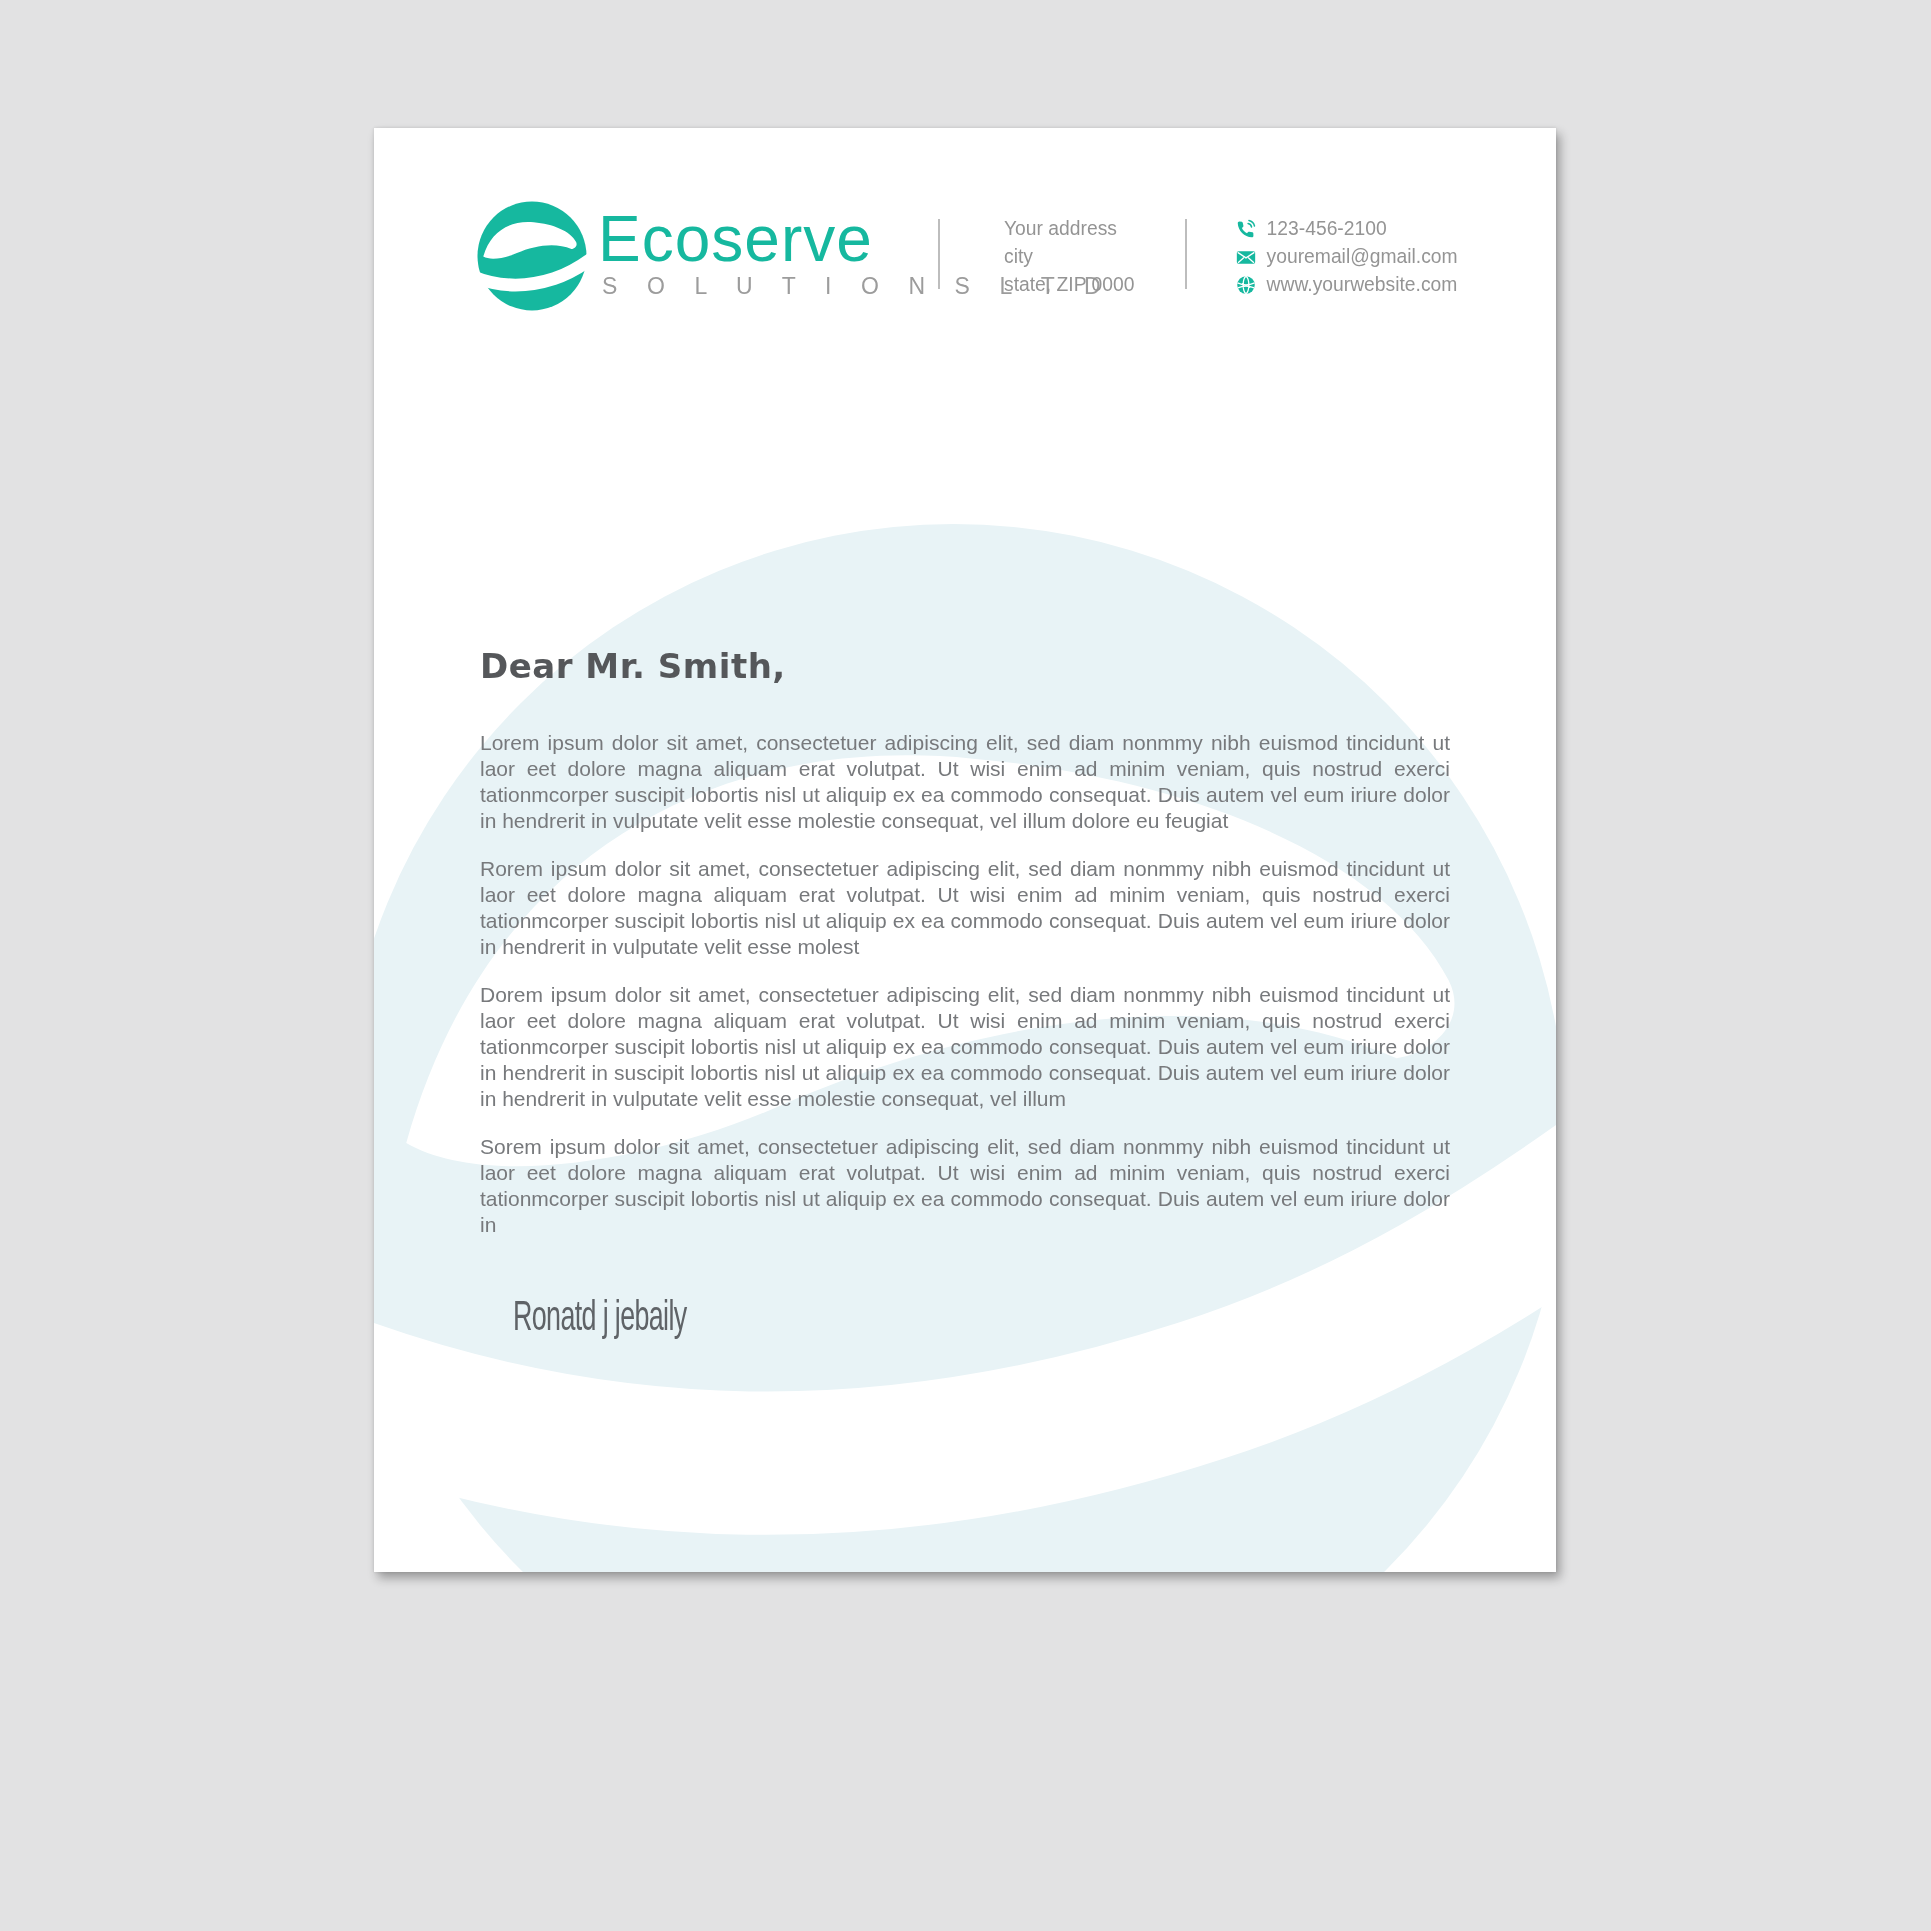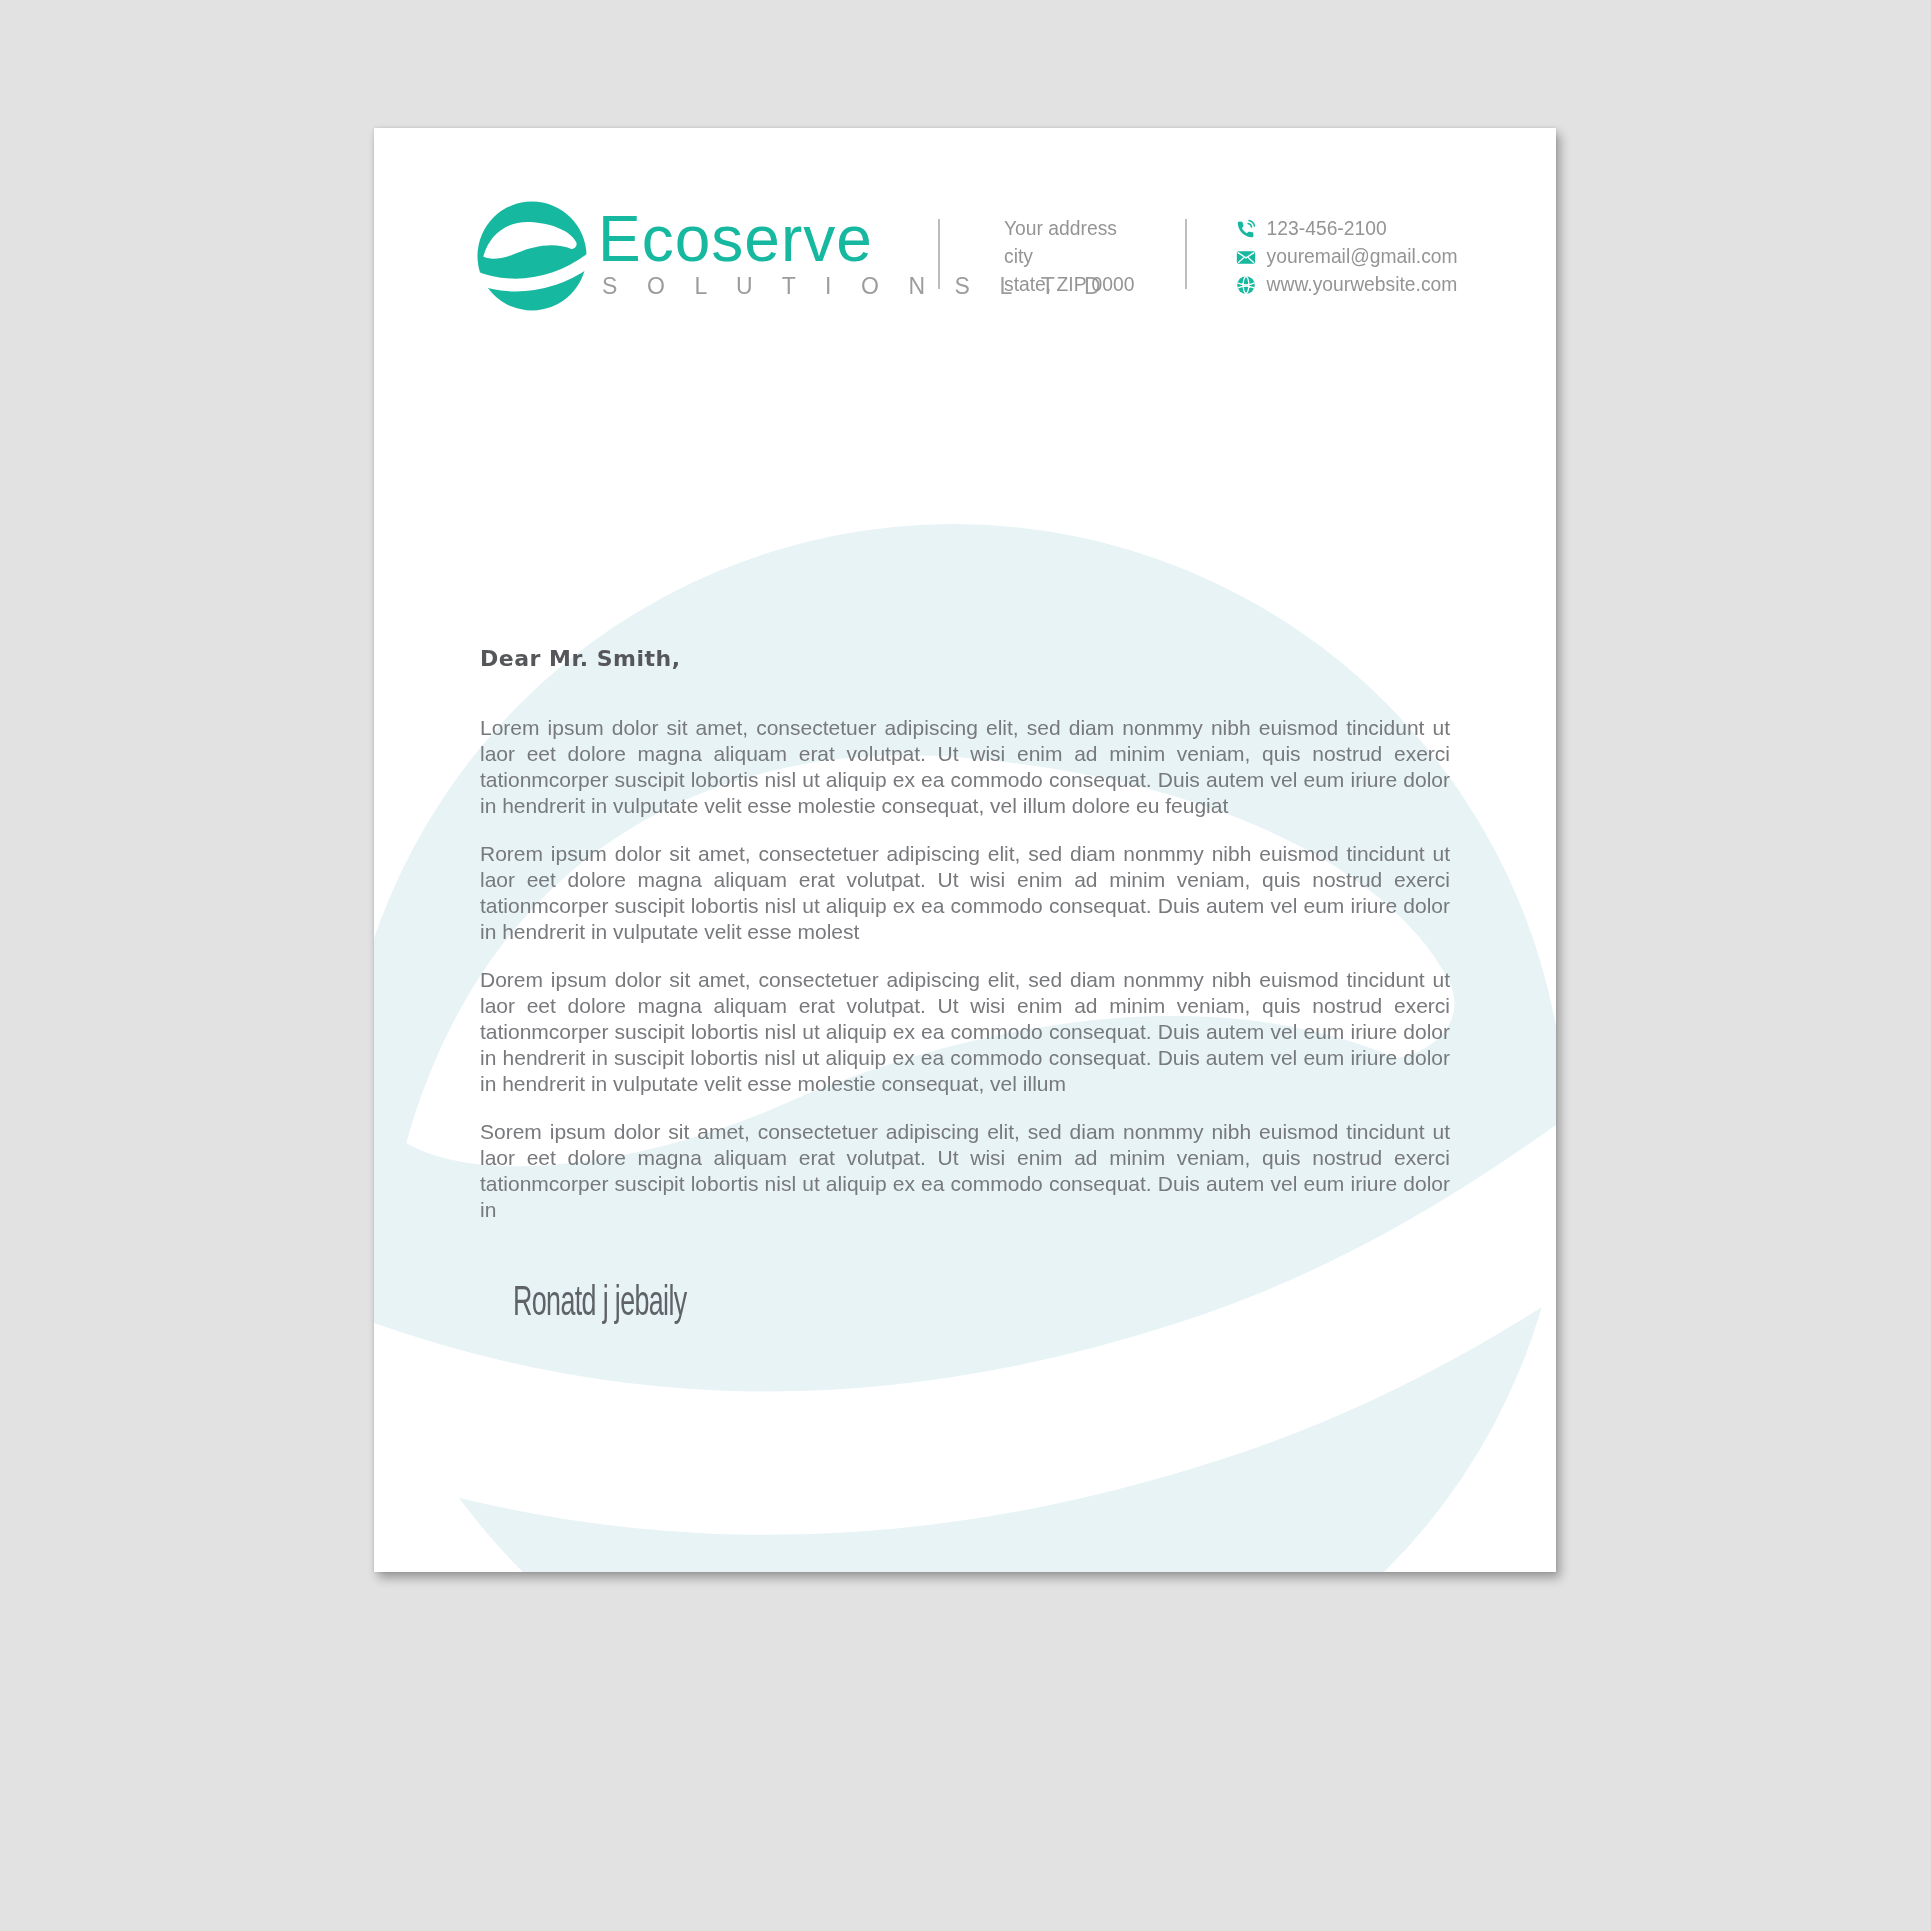--- a/index.html
+++ b/index.html
@@ -42,21 +42,21 @@
   .contact-block{position:absolute;left:862px;top:87px;}
   .contact-row{display:flex;align-items:center;height:28px;}
   .contact-row .cicon{width:20px;height:20px;margin-right:10.6px;flex:0 0 auto;}
   .contact-row .ctext{font-size:19.3px;color:#949494;white-space:nowrap;}
   
   .letter{
     position:absolute;left:106px;top:518px;width:970px;
   }
   .salutation{
     font-family:"DejaVu Sans", sans-serif;
-    font-size:22px;font-weight:bold;color:#55575a;
+    font-size:34px;font-weight:bold;color:#55575a;
     margin:0 0 44px 0;letter-spacing:0.5px;
   }
   .letter p.body-par{
     margin:0 0 22px 0;
     font-size:21px;line-height:26px;color:#77797c;
     text-align:justify;
   }
   .closing{
     font-family:"DejaVu Sans", sans-serif;
     font-size:19.3px;font-weight:bold;color:#4f5356;

